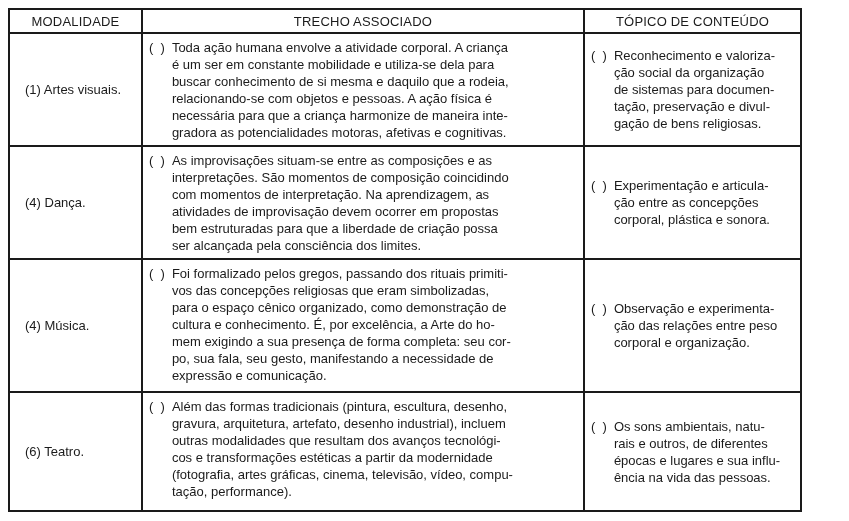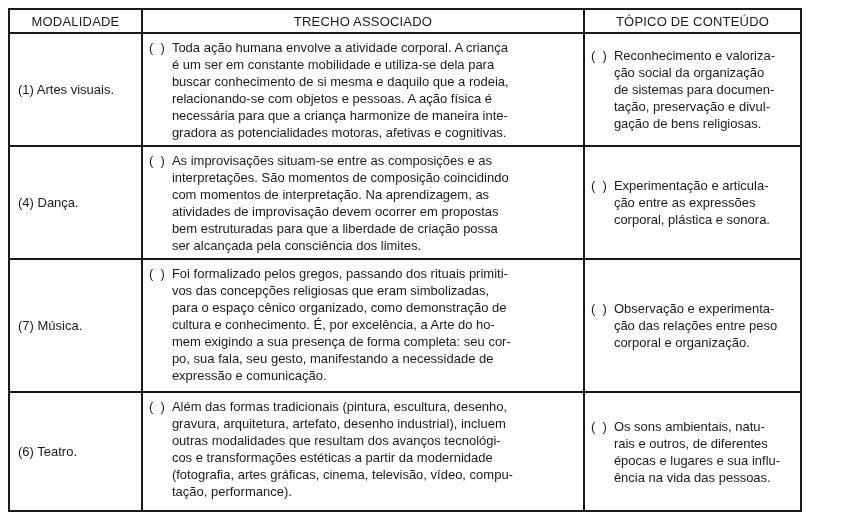--- a/index.html
+++ b/index.html
@@ -30,21 +30,21 @@
     height:20px;
     padding:1px 2px;
     letter-spacing:.2px;
   }
   tr.r1{height:112px;}
   tr.r2{height:113px;}
   tr.r3{height:133px;}
   tr.r4{height:119px;}
   td.mod-cell{
     vertical-align:middle;
-    padding:2px 2px 2px 8px;
+    padding:2px 2px 2px 15px;
   }
   td.trecho-cell{
     vertical-align:top;
     padding:5px 4px 4px 6px;
   }
   td.topico-cell{
     vertical-align:middle;
     padding:4px 2px 4px 6px;
   }
   .entry{display:flex;align-items:flex-start;}
@@ -109,27 +109,27 @@
 com momentos de interpretação. Na aprendizagem, as
 atividades de improvisação devem ocorrer em propostas
 bem estruturadas para que a liberdade de criação possa
 ser alcançada pela consciência dos limites.</div>
           </div>
         </td>
         <td class="topico-cell">
           <div class="entry">
             <span class="blank">(  )</span>
             <div class="entry-text">Experimentação e articula-
-ção entre as expressões
+ção entre as concepções
 corporal, plástica e sonora.</div>
           </div>
         </td>
       </tr>
       <tr class="r3">
-        <td class="mod-cell">(7) Música.</td>
+        <td class="mod-cell">(4) Música.</td>
         <td class="trecho-cell">
           <div class="entry">
             <span class="blank">(  )</span>
             <div class="entry-text">Foi formalizado pelos gregos, passando dos rituais primiti-
 vos das concepções religiosas que eram simbolizadas,
 para o espaço cênico organizado, como demonstração de
 cultura e conhecimento. É, por excelência, a Arte do ho-
 mem exigindo a sua presença de forma completa: seu cor-
 po, sua fala, seu gesto, manifestando a necessidade de
 expressão e comunicação.</div>

